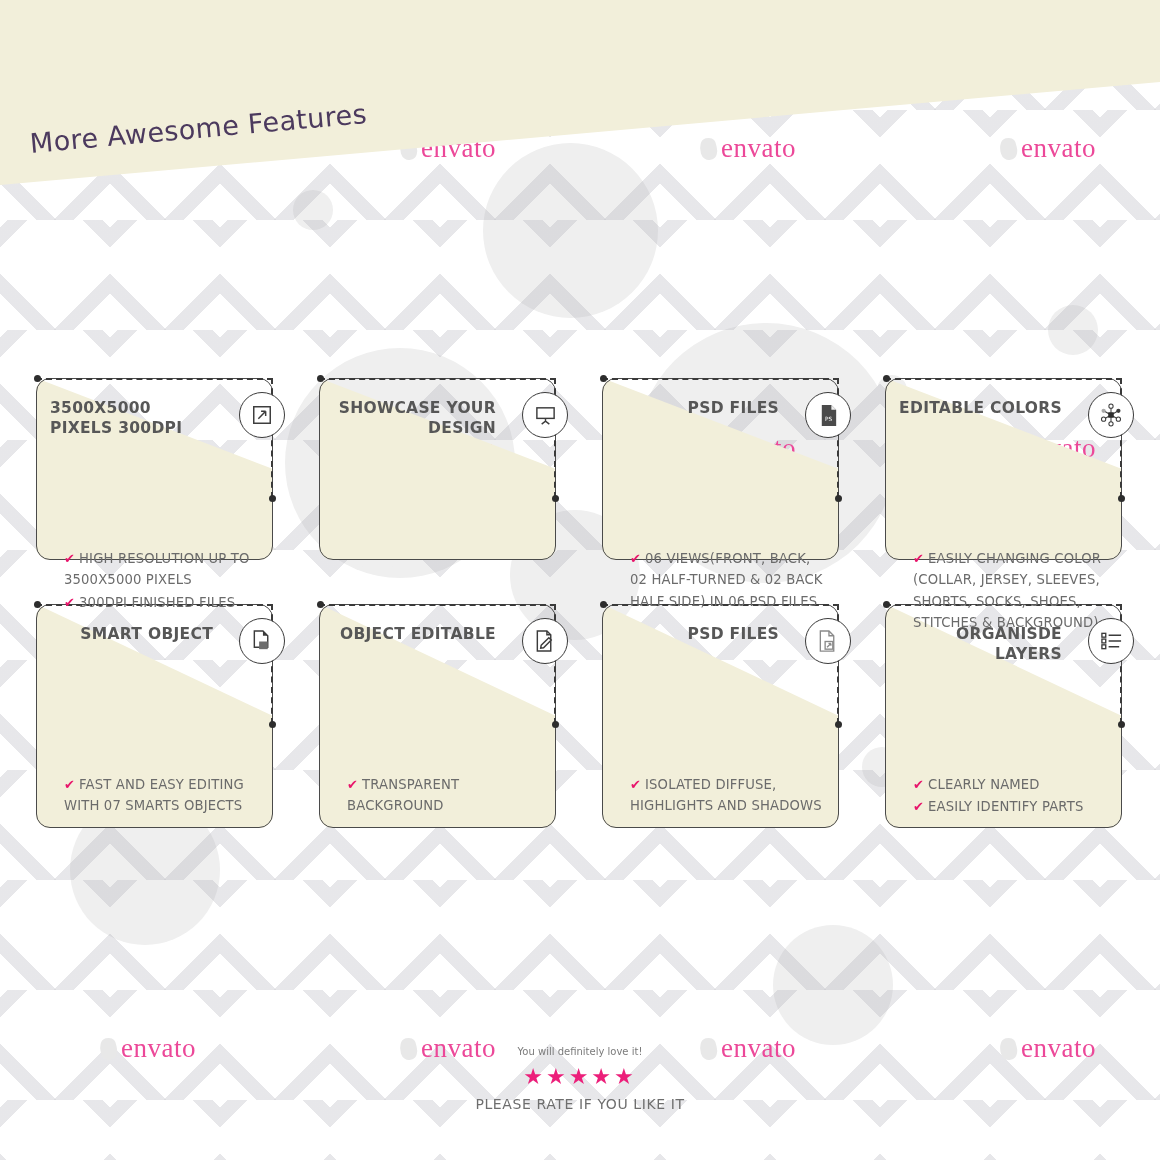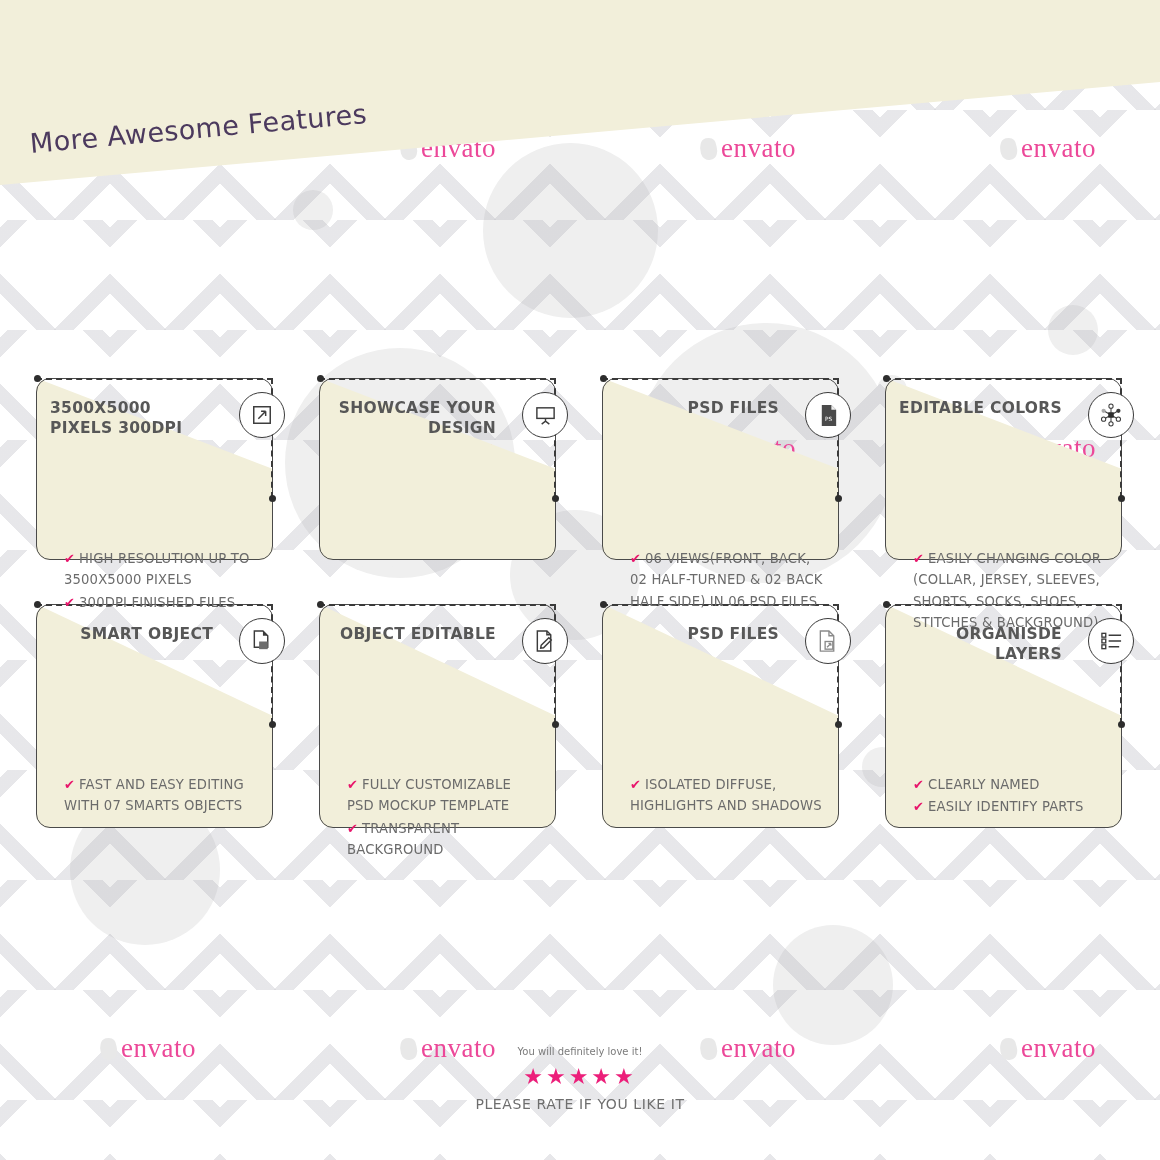--- a/index.html
+++ b/index.html
@@ -294,21 +294,20 @@
       <div class="card-title">OBJECT EDITABLE</div>
     </div>
     <div class="icon-badge">
         <svg width="22" height="23" viewBox="0 0 22 24" fill="none" stroke="#3b3b3b" stroke-width="1.5">
           <path d="M3 1h10l4 4v17H3z"></path>
           <path d="M13 1v4h4"></path>
           <path d="M7 16l8-8 2.5 2.5-8 8-3 .5z" fill="#fff"></path>
         </svg>
       </div>
     <div class="card-body">
-        <p class="feat"><span class="chk">✔</span><span>FULLY CUSTOMIZABLE PSD MOCKUP TEMPLATE</span></p>
         <p class="feat"><span class="chk">✔</span><span>TRANSPARENT BACKGROUND</span></p>
       </div>
   </div>
     <div class="card tall">
     <div class="card-wedge">
         <i></i>
       </div>
     <div class="card-frame"></div>
     <div class="card-dash-top"></div>
     <div class="card-dash-right"></div>

